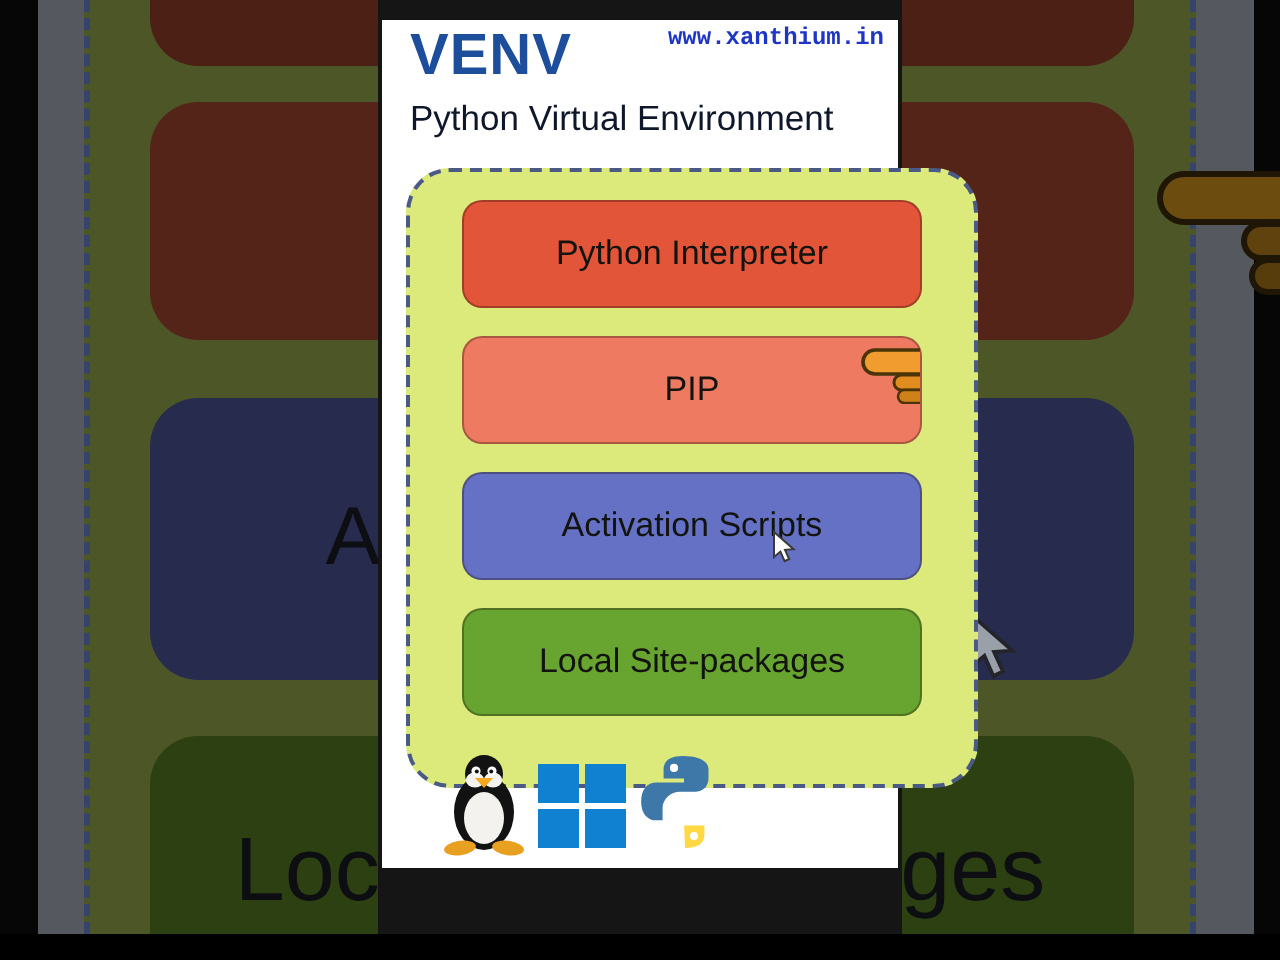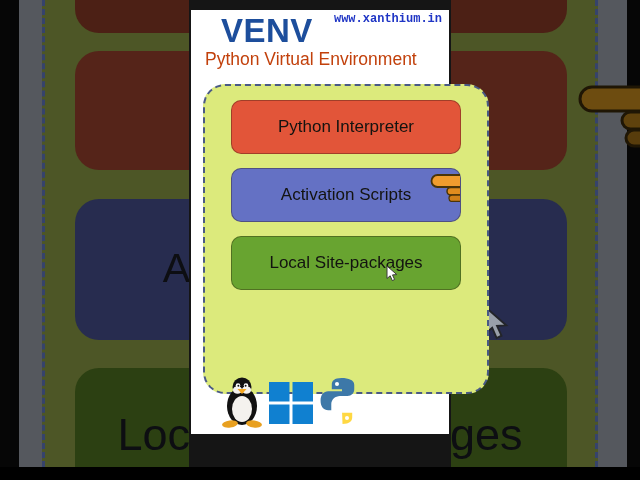--- a/index.html
+++ b/index.html
@@ -23,22 +23,22 @@
   .bg-label-local{top:412px;font-size:45px;line-height:46px;}
   .bg-bottom{left:0;top:467px;width:640px;height:13px;background:#000;}
   .bg-hand{left:578px;top:84px;width:62px;height:70px;overflow:hidden;}
   .bg-cursor{left:483px;top:305px;}
 
   
   .frame{left:189px;top:0;width:262px;height:467px;background:#151515;}
   .panel{position:absolute;left:2px;top:10px;width:258px;height:424px;background:#ffffff;}
 
   .site-link{position:absolute;top:2px;right:7px;font-size:12px;font-weight:bold;}
-  .title{position:absolute;left:14px;top:2px;font-size:33px;font-weight:bold;letter-spacing:0.5px;margin-left:16px;}
-  .subtitle{position:absolute;left:14px;top:39px;font-size:17.5px;color:#c2410c;white-space:nowrap;}
+  .title{position:absolute;left:14px;top:2px;font-size:29px;font-weight:bold;letter-spacing:0.5px;}
+  .subtitle{position:absolute;left:14px;top:39px;font-size:17.5px;color:#0f172a;white-space:nowrap;}
 
   .venv-container{
     position:absolute;left:12px;top:74px;width:230px;height:278px;
     border:2px dashed #4a5a85;border-radius:22px;
     display:flex;flex-direction:column;gap:14px;padding:14px 26px;box-sizing:content-box;
   }
   .comp-box{
     height:52px;border-radius:10px;border:1px solid rgba(40,20,10,0.35);
     display:flex;align-items:center;justify-content:center;
     font-size:17px;color:#131310;
@@ -85,20 +85,21 @@
 
   <div class="abs frame">
     <div class="panel">
 
       <div class="site-link" style="color: rgb(31, 53, 197); font-family: Liberation Mono, monospace;">www.xanthium.in</div>
       <div class="title" style="color: rgb(29, 78, 156);">VENV</div>
       <div class="subtitle">Python Virtual Environment</div>
 
       <div class="venv-container" style="background-color: rgb(220, 234, 124); border-color: rgb(74, 90, 133);">
         <div class="comp-box" style="background-color: rgb(226, 85, 57);">Python Interpreter</div>
+        <div class="comp-box" style="background-color: rgb(238, 122, 98);">PIP</div>
         <div class="comp-box" style="background-color: rgb(100, 113, 196);">Activation Scripts</div>
         <div class="comp-box" style="background-color: rgb(104, 164, 48);">Local Site-packages</div>
       </div>
 
       <div class="icons-row">
         <span class="icon icon-tux">
           <svg width="44" height="52" viewBox="0 0 44 52">
             <ellipse cx="22" cy="30" rx="15" ry="19" fill="#121212"></ellipse>
             <circle cx="22" cy="11" r="9.5" fill="#121212"></circle>
             <ellipse cx="22" cy="33" rx="10" ry="13" fill="#f4f2ee"></ellipse>

